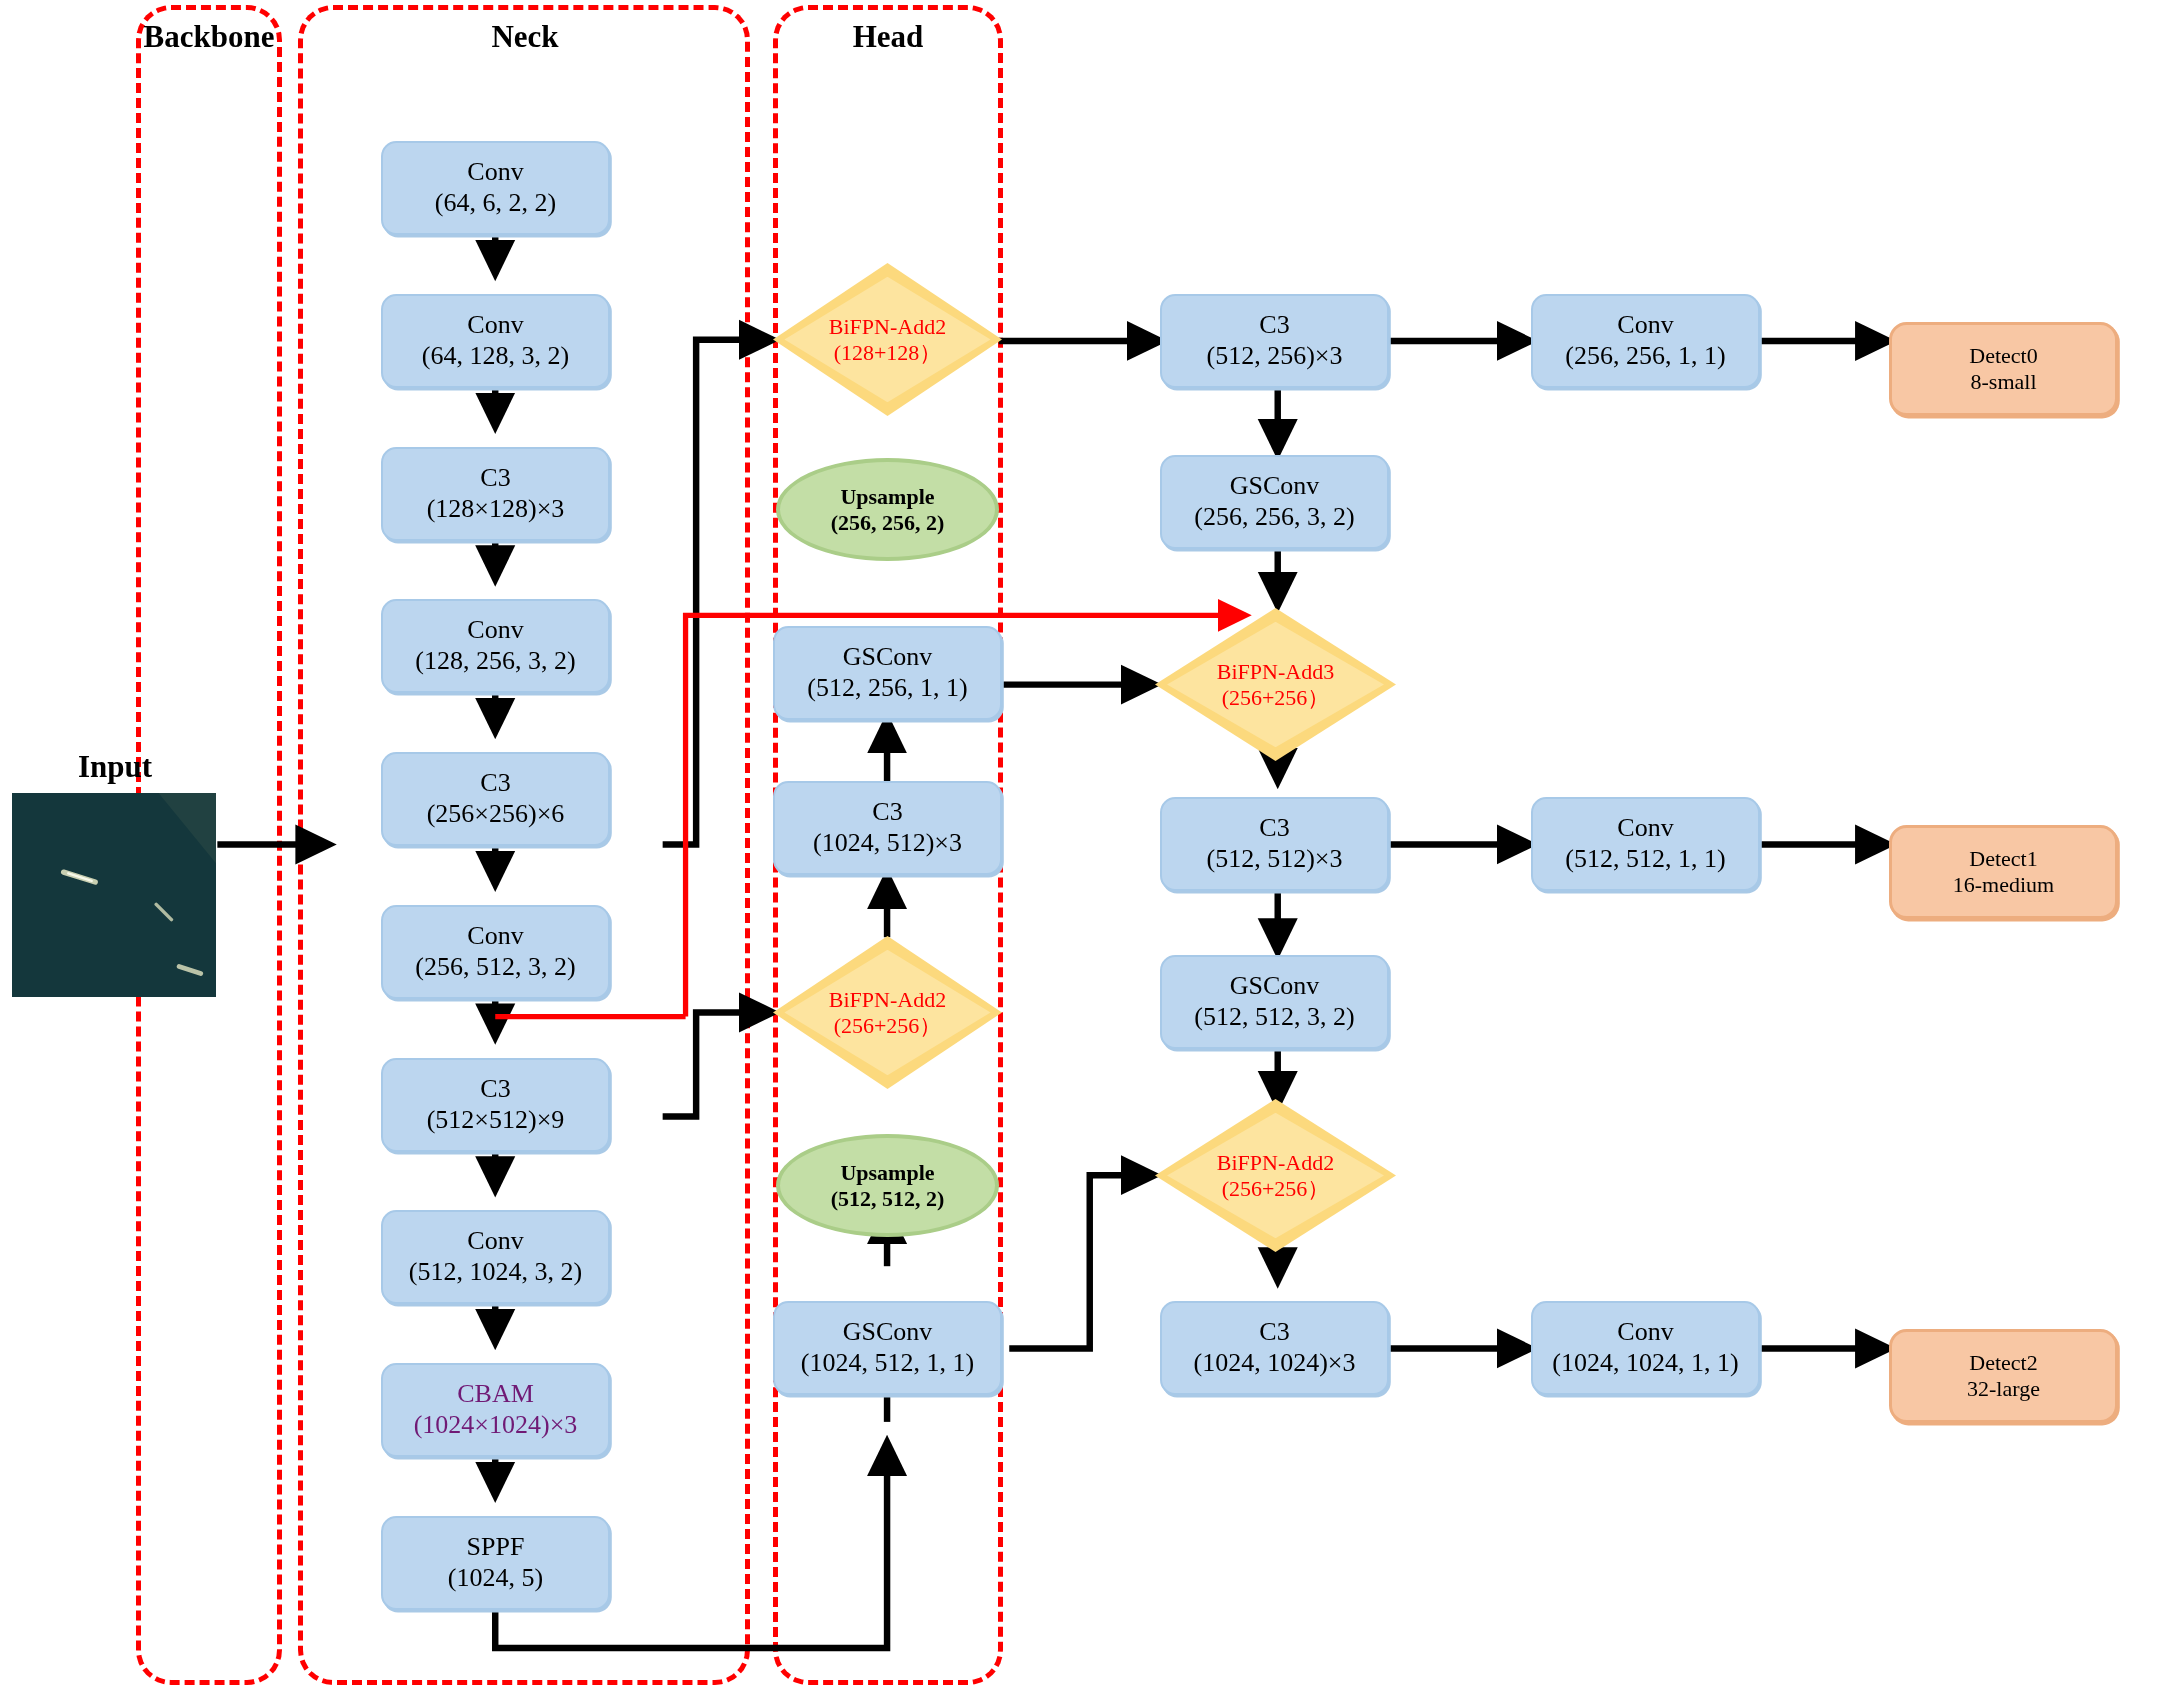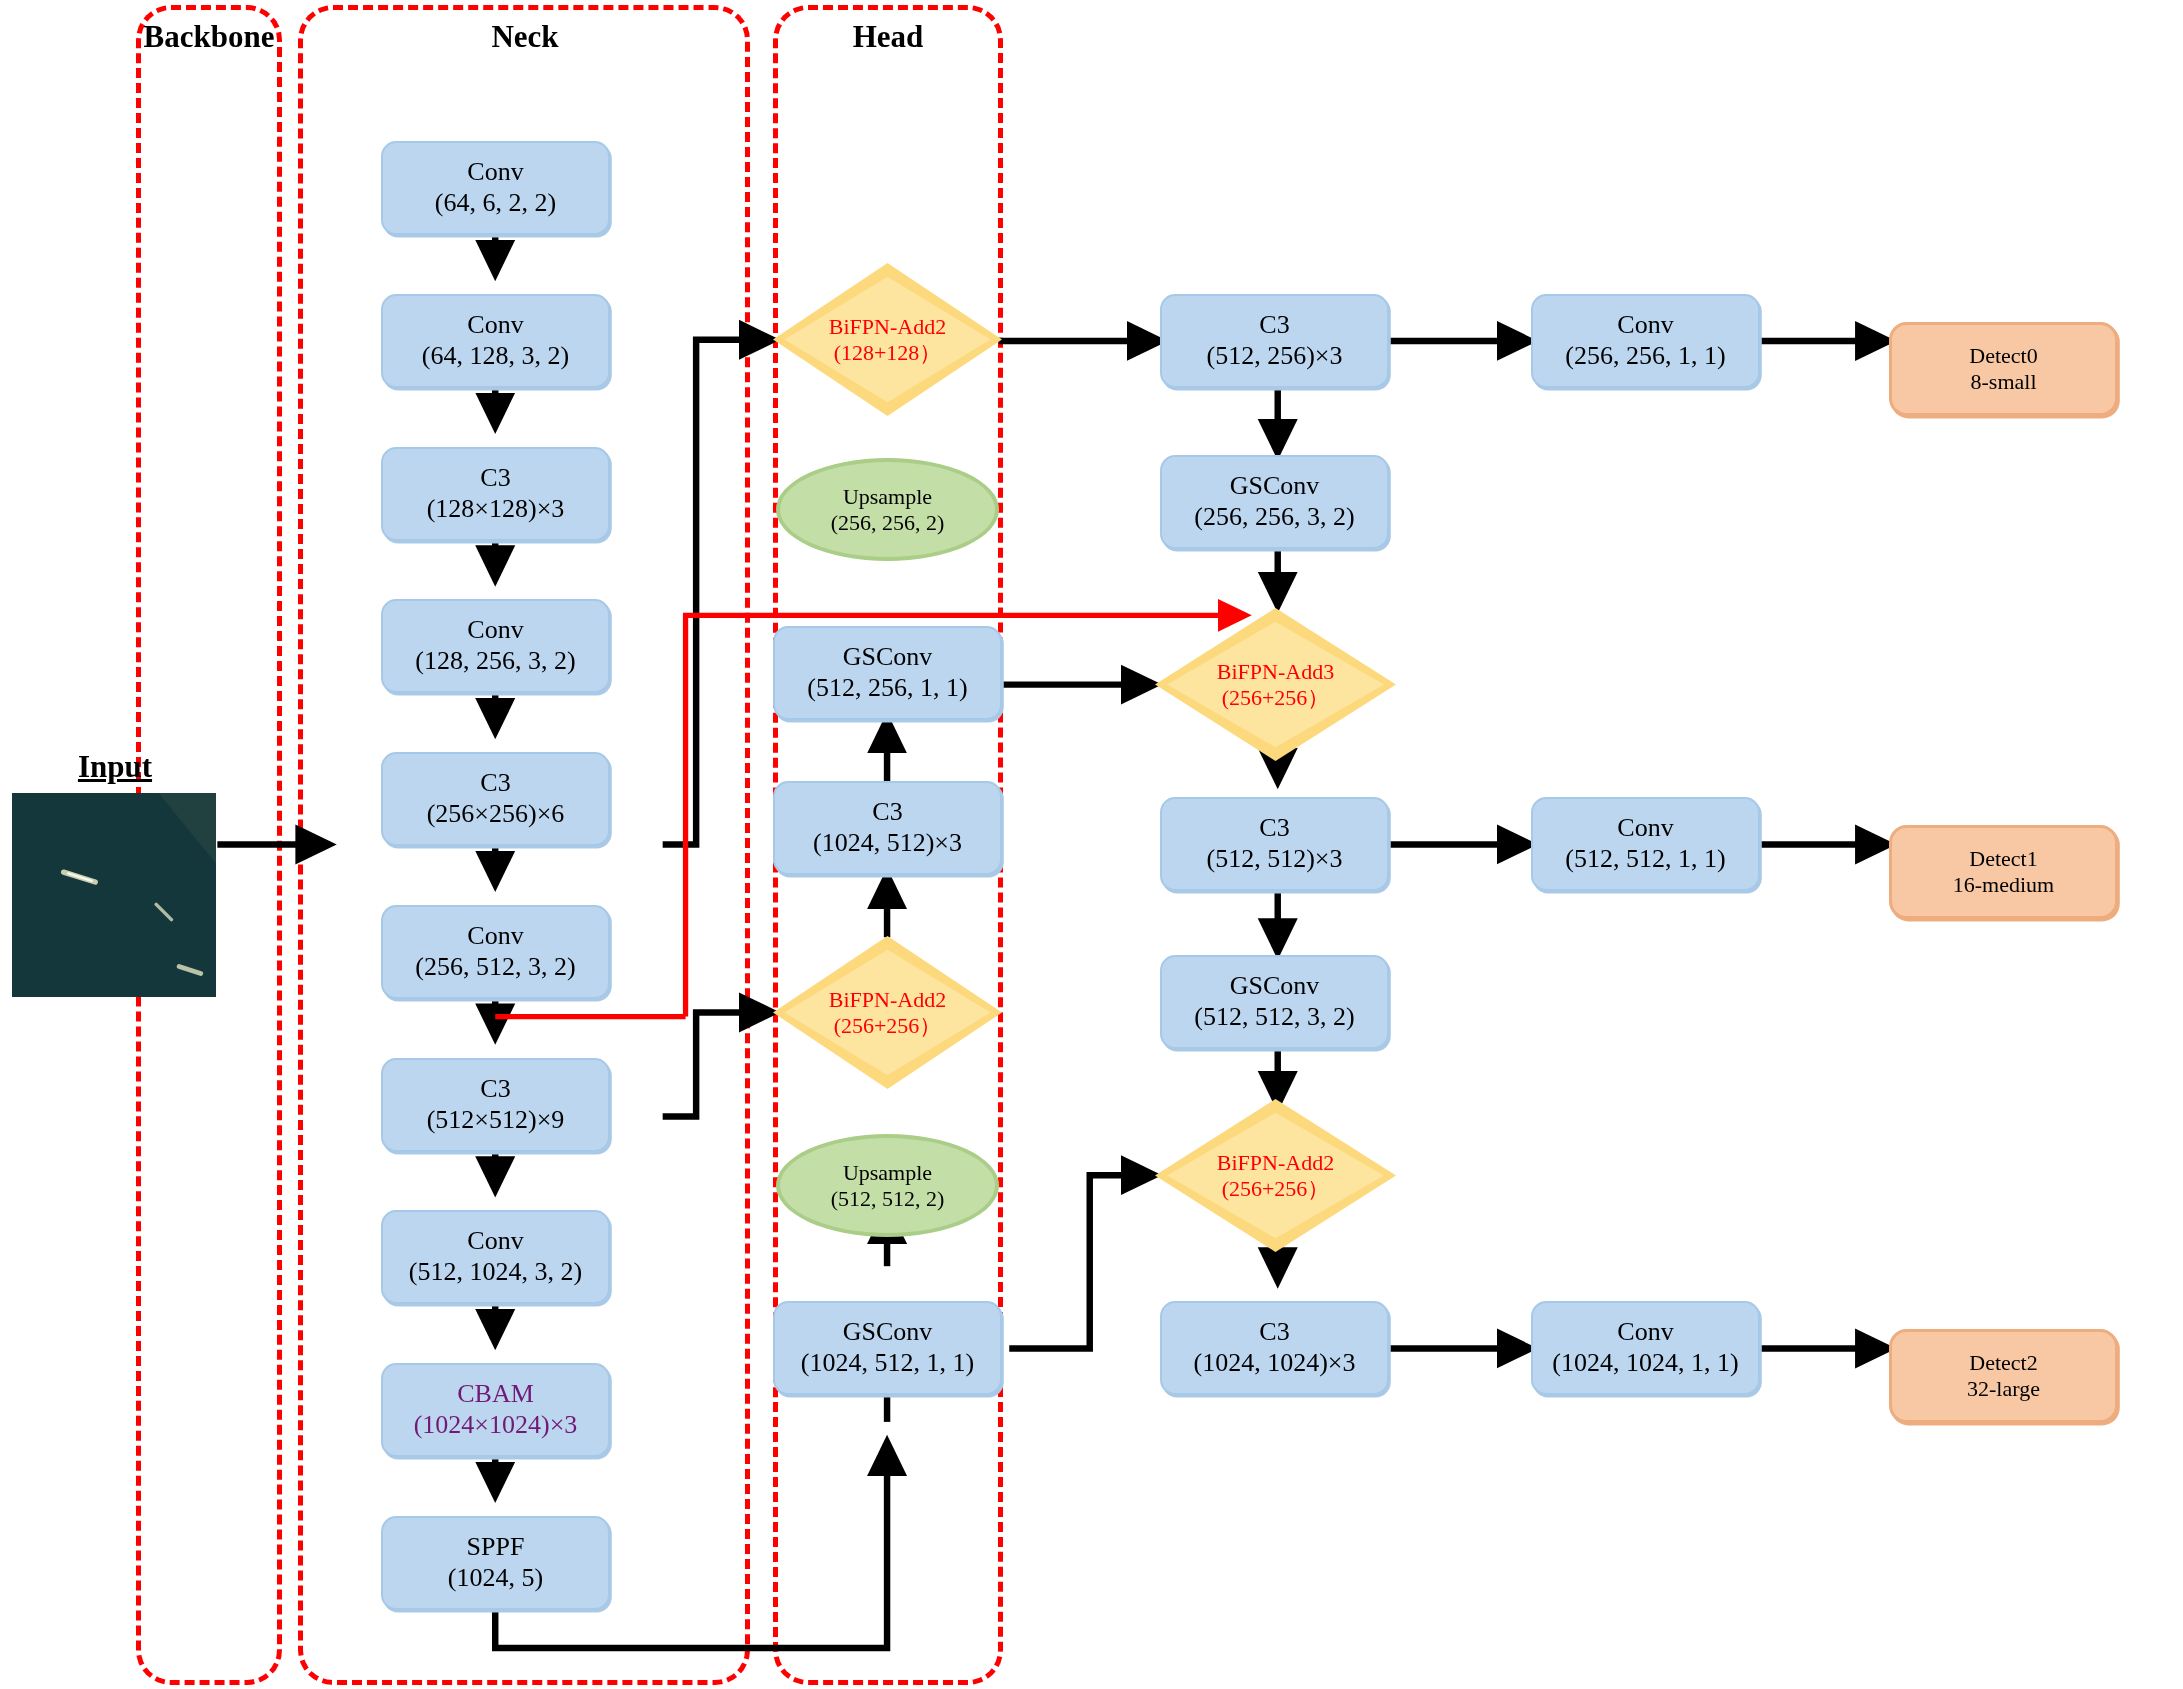--- a/index.html
+++ b/index.html
@@ -13,21 +13,21 @@
 
   .node{position:absolute;box-sizing:border-box;display:flex;flex-direction:column;
         align-items:center;justify-content:center;text-align:center;line-height:1.18;}
 
   .rect{background:#bcd6ef;border:2.9px solid #a7c9e8;border-radius:15.3px;
         box-shadow:1.8px 2.4px 0 0 #a9c9e6;color:#000;font-size:26px;}
   .rect.red-text{color:#701a75;}
   .detect{background:#f8c7a4;border:3.5px solid #edad7f;border-radius:17.6px;
           box-shadow:1.8px 2.4px 0 0 #edad7f;color:#000;font-size:22px;margin-top:28px;}
 
-  .ellipse{background:#c3deA6;border:4.1px solid #aacd88;border-radius:50%;color:#000;font-size:22px;}
+  .ellipse{background:#c3deA6;border:4.1px solid #aacd88;border-radius:50%;color:#000;font-size:22px;font-weight:bold;}
 
   .diamond{color:#ff0000;font-size:22px;}
   .diamond .dia-shape{position:absolute;left:0;top:0;width:100%;height:100%;
        background:#fcd97d;border:0;
        clip-path:polygon(50% 0,100% 50%,50% 100%,0 50%);}
   .diamond .dia-inner{position:absolute;left:5%;top:9%;width:90%;height:82%;
        background:#fde49f;clip-path:polygon(50% 0,100% 50%,50% 100%,0 50%);}
   .diamond .dia-text{position:relative;z-index:3;width:100%;}
 
   .l1{display:block;}
@@ -107,21 +107,21 @@
 
       <path d="M843,2740 L843,2805 L1510,2805 L1510,2455"></path>
     </g>
 
     <g stroke="#ff0000" stroke-width="9" fill="none">
       <path d="M1167,1730 L1167,1047 L2120,1047" marker-end="url(#ahr)"></path>
       <path d="M843,1730 L1167,1730"></path>
     </g>
   </svg>
 
-  <div class="input-label" style="left:115px;top:749px;text-decoration:underline;">Input</div>
+  <div class="input-label" style="left:115px;top:749px;">Input</div>
   <div class="input-img" style="left:11.8px;top:793px;width:204px;height:204px;">
     <svg width="204" height="204" viewBox="0 0 348 348">
       <rect width="348" height="348" fill="#14343a"></rect>
       <rect width="348" height="348" fill="#153b40" opacity="0.4"></rect>
       <path d="M250 0 L348 0 L348 120 Z" fill="#2b4a45" opacity="0.55"></path>
       <g stroke="#d8dcbb" stroke-linecap="round">
         <path d="M88 135 L142 152" stroke-width="9" opacity="0.92"></path>
         <path d="M96 137 L136 150" stroke-width="4" stroke="#fdfdf0" opacity="0.9"></path>
         <path d="M246 190 L272 216" stroke-width="6" opacity="0.8"></path>
         <path d="M285 296 L322 308" stroke-width="8" opacity="0.85"></path>

